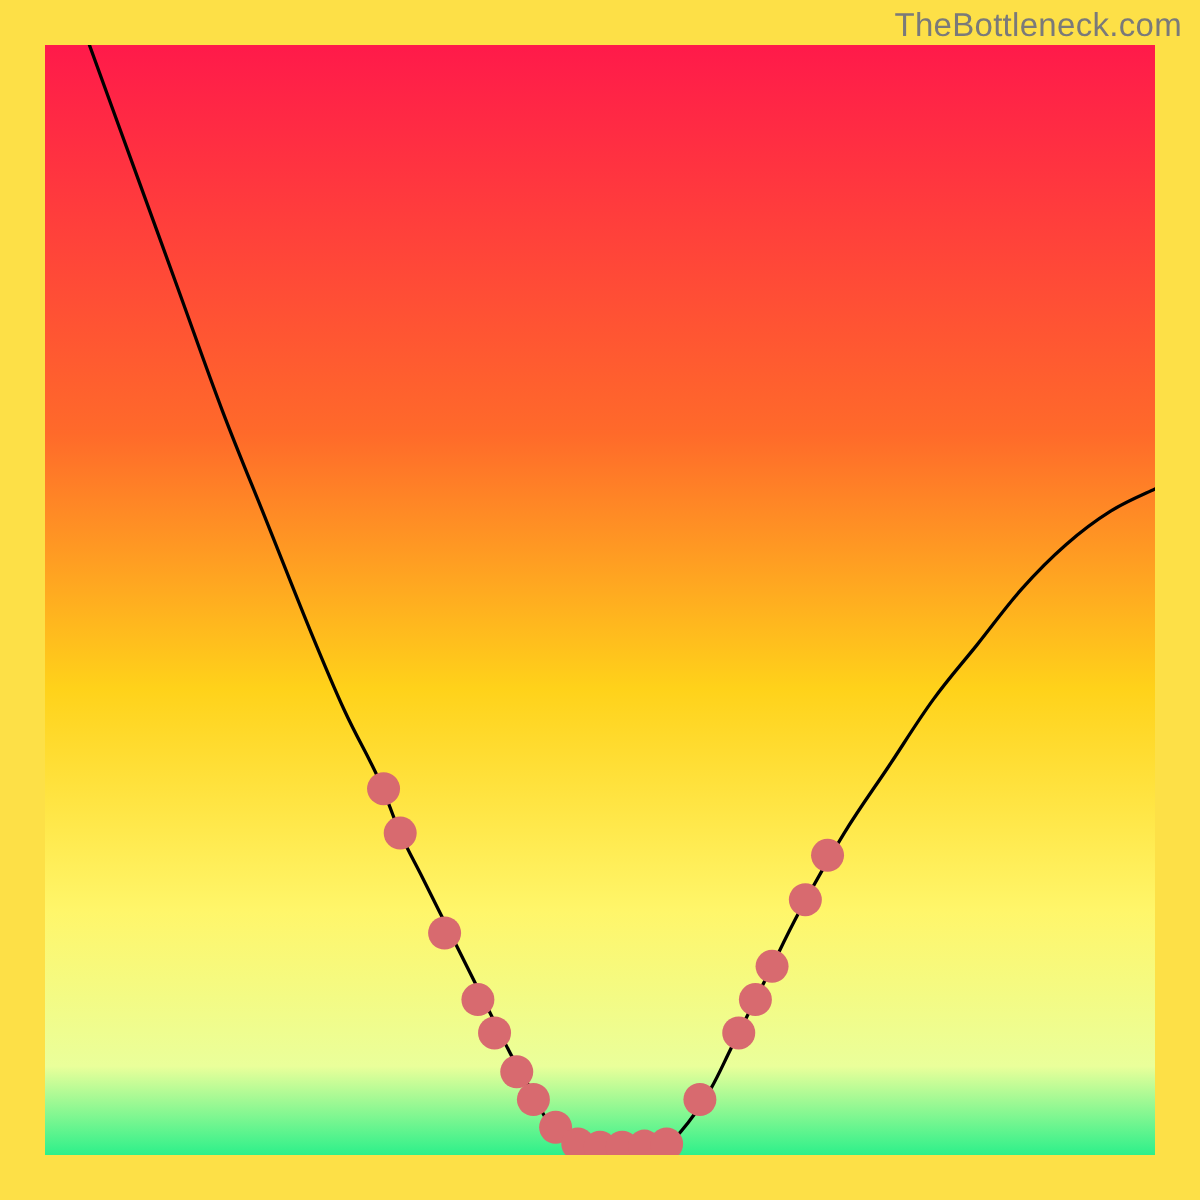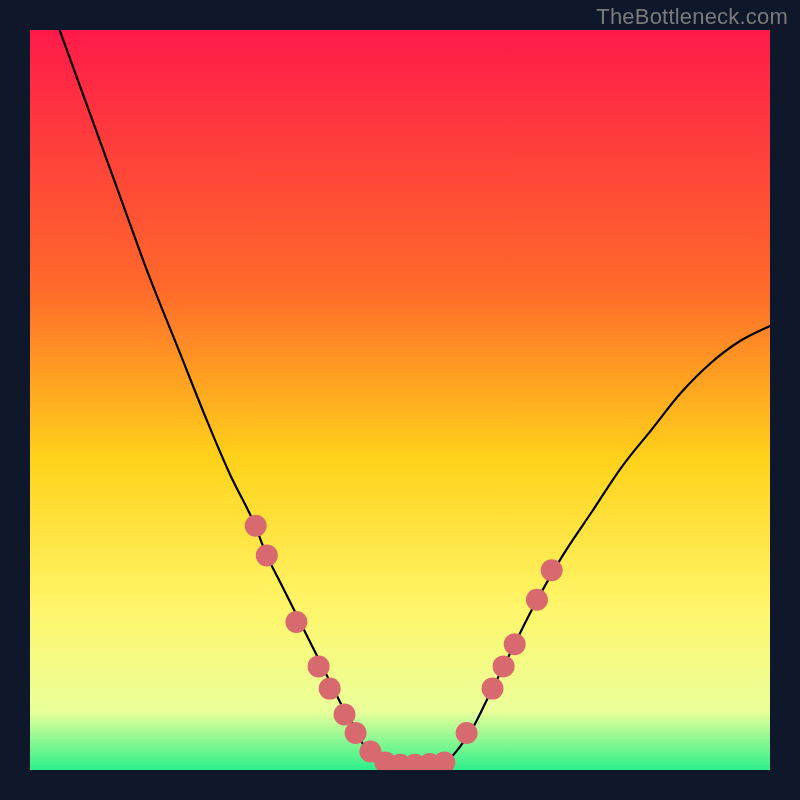--- a/index.html
+++ b/index.html
@@ -1,21 +1,21 @@
 <!DOCTYPE html>
 <html><head>
 <meta charset="utf-8">
 <style>
   * { margin: 0; padding: 0; box-sizing: border-box; }
   html, body { width: 800px; height: 800px; overflow: hidden; background: #000; }
   .frame {
     position: relative;
     width: 800px;
     height: 800px;
-    background: #0f172a;
+    background: #fde047;
   }
   .watermark {
     position: absolute;
     top: 4px;
     right: 12px;
     font-family: Arial, Helvetica, sans-serif;
     font-size: 22px;
     color: #7a7a7a;
     font-weight: 500;
     letter-spacing: 0.2px;

